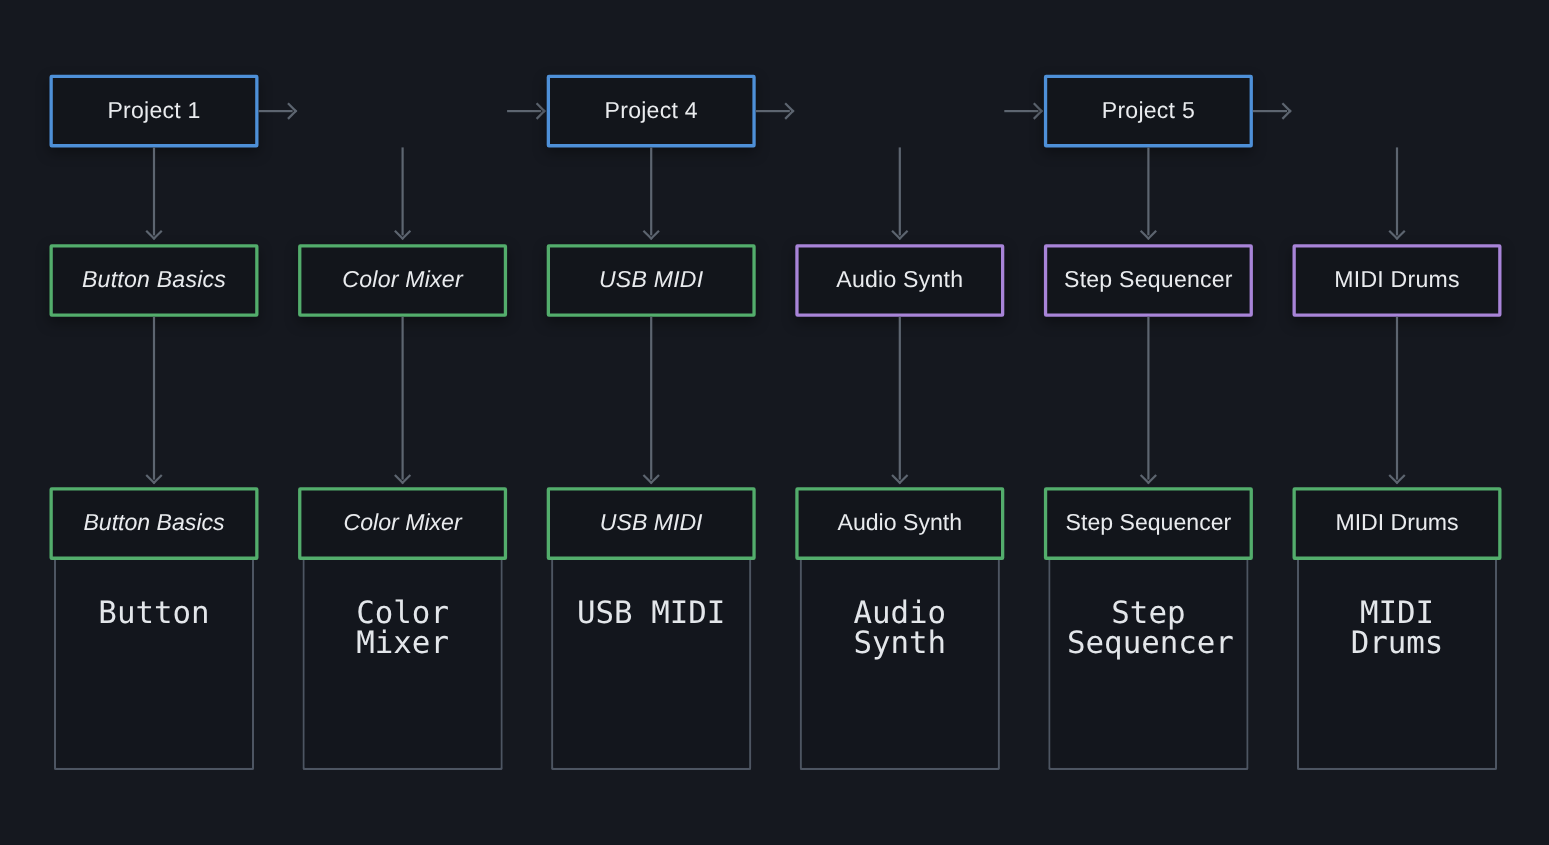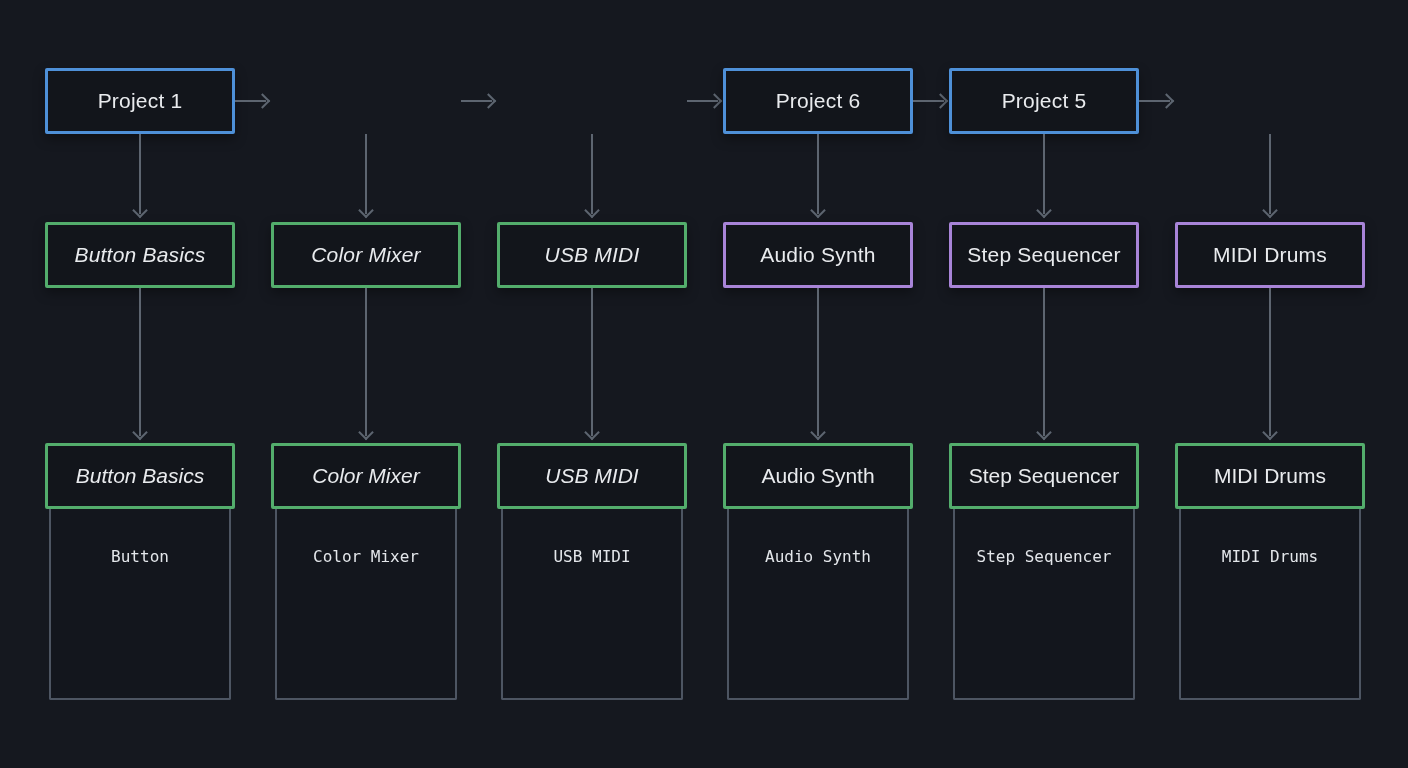--- a/index.html
+++ b/index.html
@@ -132,21 +132,21 @@
     height:191px;
     background:#13161d;
     border:2px solid var(--card-border);
     border-top:none;
     border-radius:0 0 2px 2px;
     padding:34px 15px 0 15px;
     text-align:center;
   }
   .card-body .mono{
     font-family:"DejaVu Sans Mono", monospace;
-    font-size:16px;
+    font-size:28px;
     line-height:27px;
     color:var(--mono-text);
   }
 </style>
 </head>
 <body>
 
 <div class="canvas" id="canvas">
   <div class="column">
     <div class="box project-node">
@@ -197,20 +197,23 @@
       <div class="card-header cat-green">
         <span class="label">Color Mixer</span>
       </div>
       <div class="card-body">
         <span class="mono">Color Mixer</span>
       </div>
     </div>
   </div>
 
   <div class="column">
+    <div class="box project-node">
+      <span class="label">Project 4</span>
+    </div>
     <div class="harrow">
       <i class="hline"></i>
       <i class="hhead"></i>
     </div>
     <div class="varrow varrow-1">
       <i class="vline"></i>
       <i class="vhead"></i>
     </div>
     <div class="box lesson-node cat-green">
       <span class="label">USB MIDI</span>
@@ -223,23 +226,20 @@
       <div class="card-header cat-green">
         <span class="label">USB MIDI</span>
       </div>
       <div class="card-body">
         <span class="mono">USB MIDI</span>
       </div>
     </div>
   </div>
 
   <div class="column">
-    <div class="box project-node">
-      <span class="label">Project 6</span>
-    </div>
     <div class="harrow">
       <i class="hline"></i>
       <i class="hhead"></i>
     </div>
     <div class="varrow varrow-1">
       <i class="vline"></i>
       <i class="vhead"></i>
     </div>
     <div class="box lesson-node cat-purple">
       <span class="label">Audio Synth</span>

